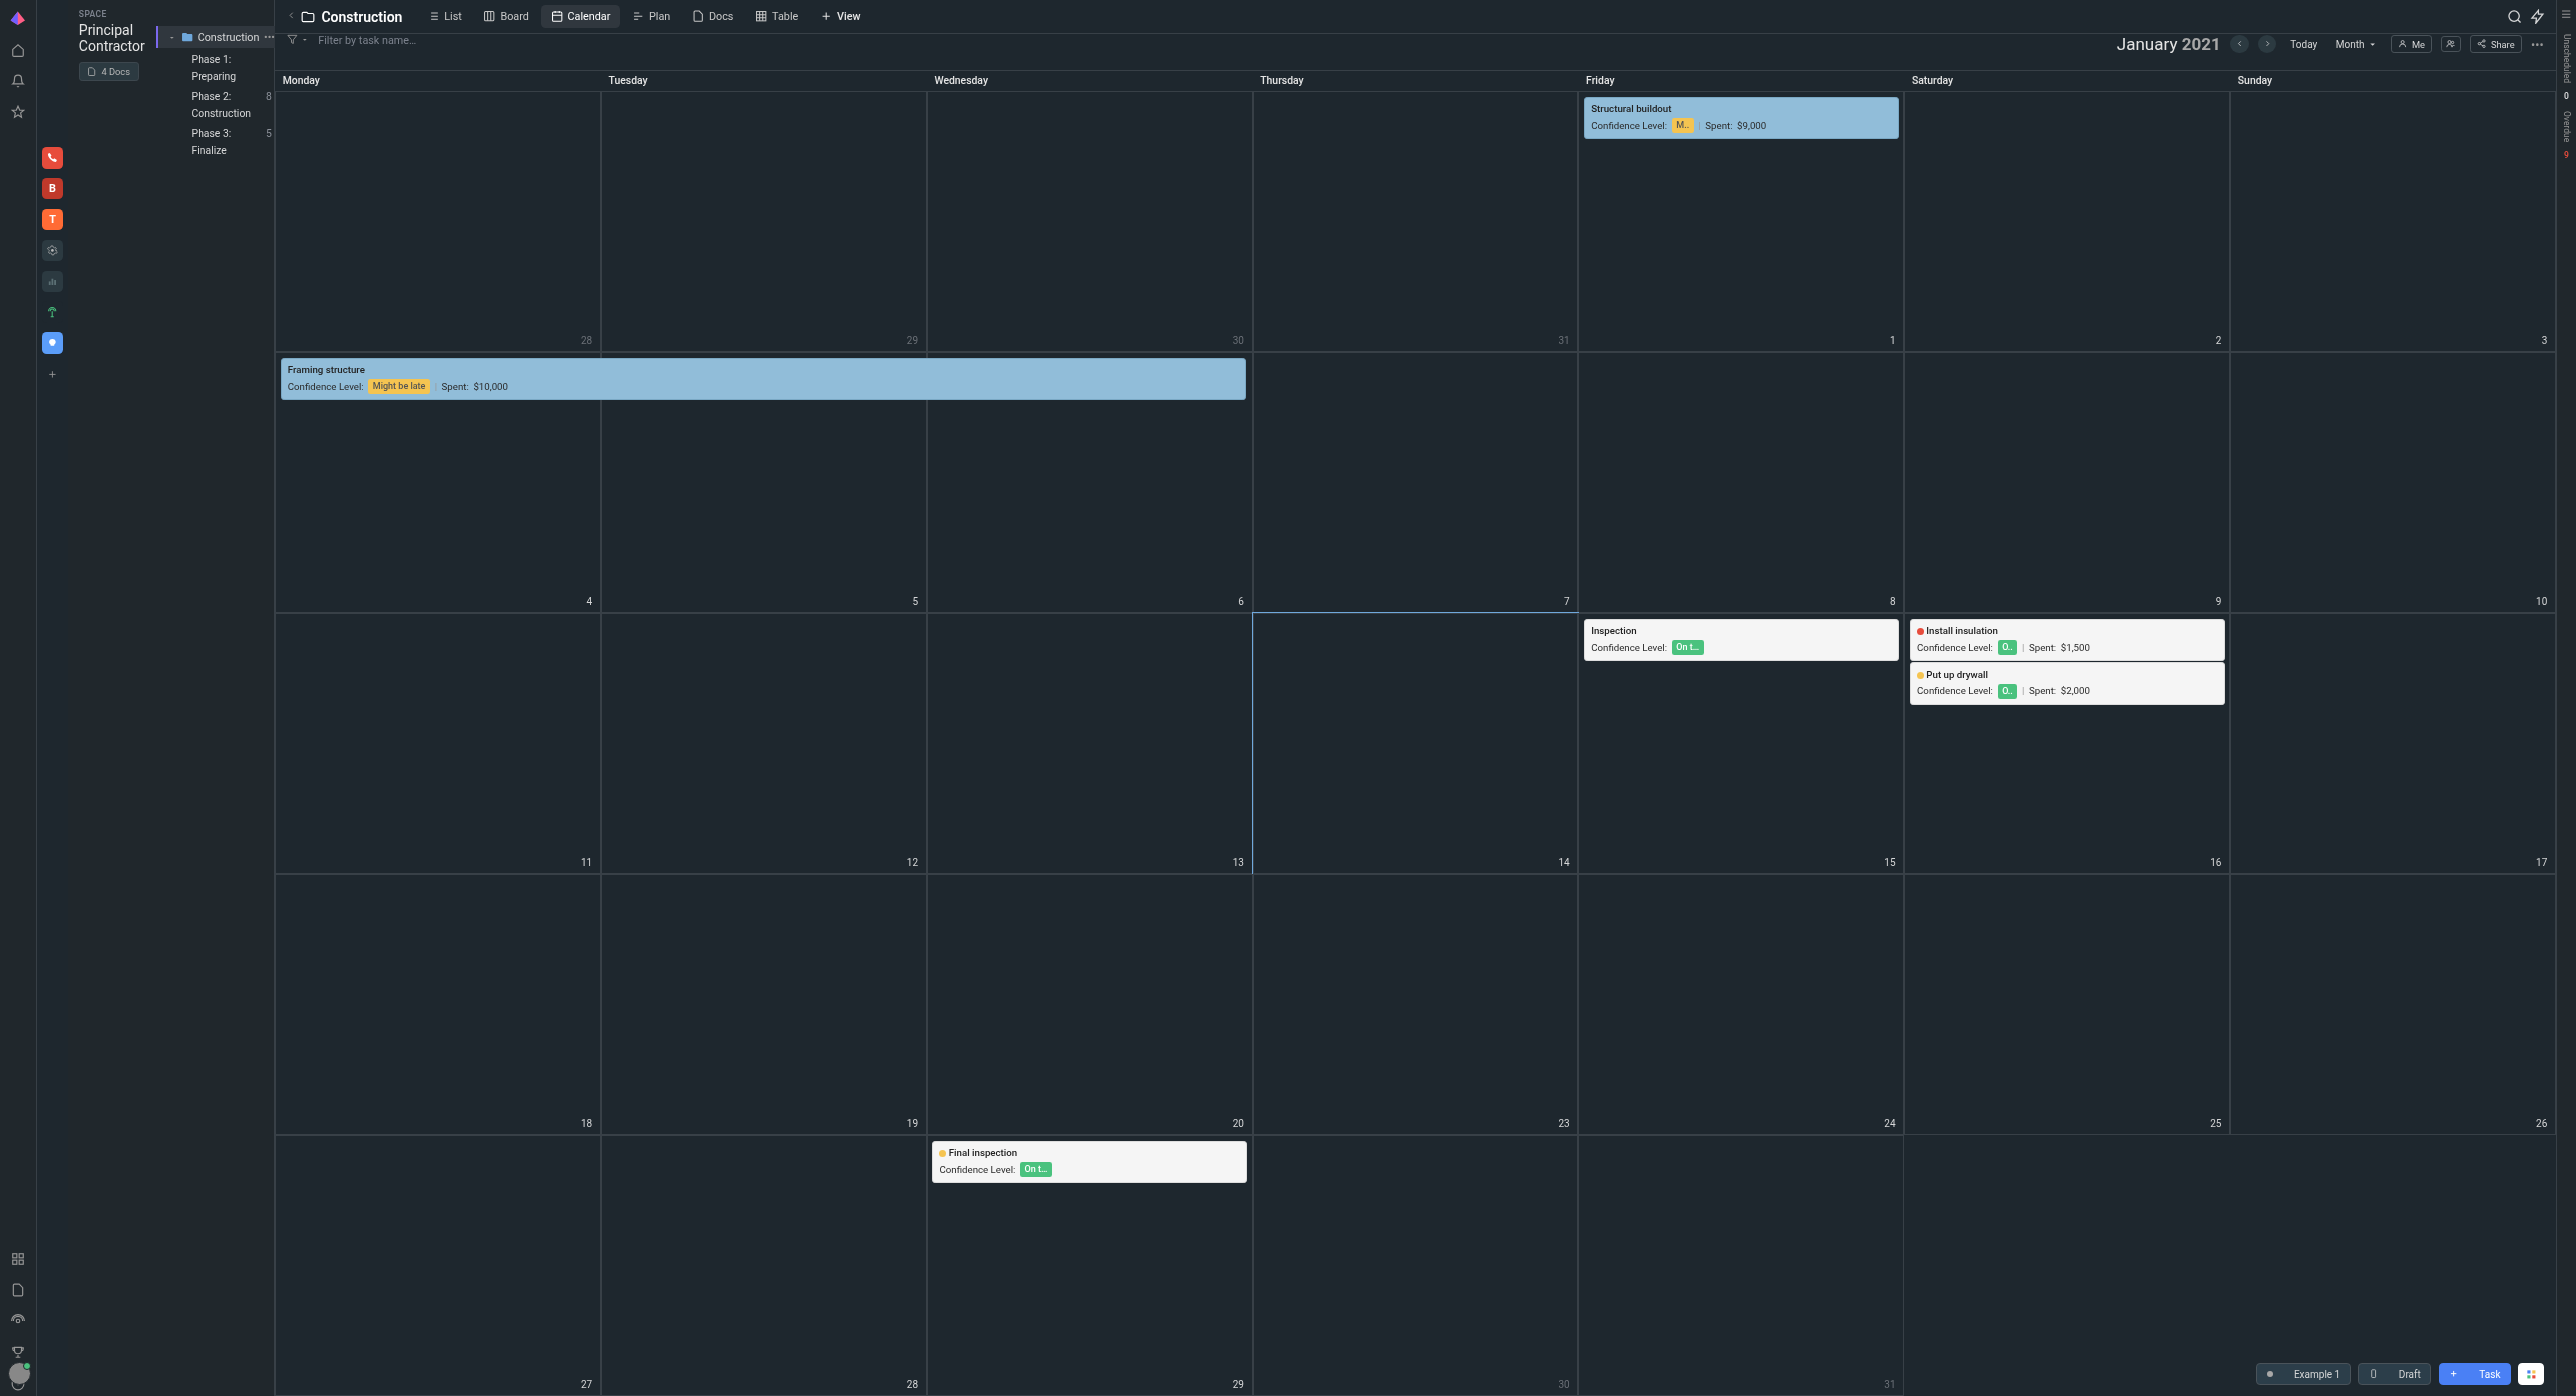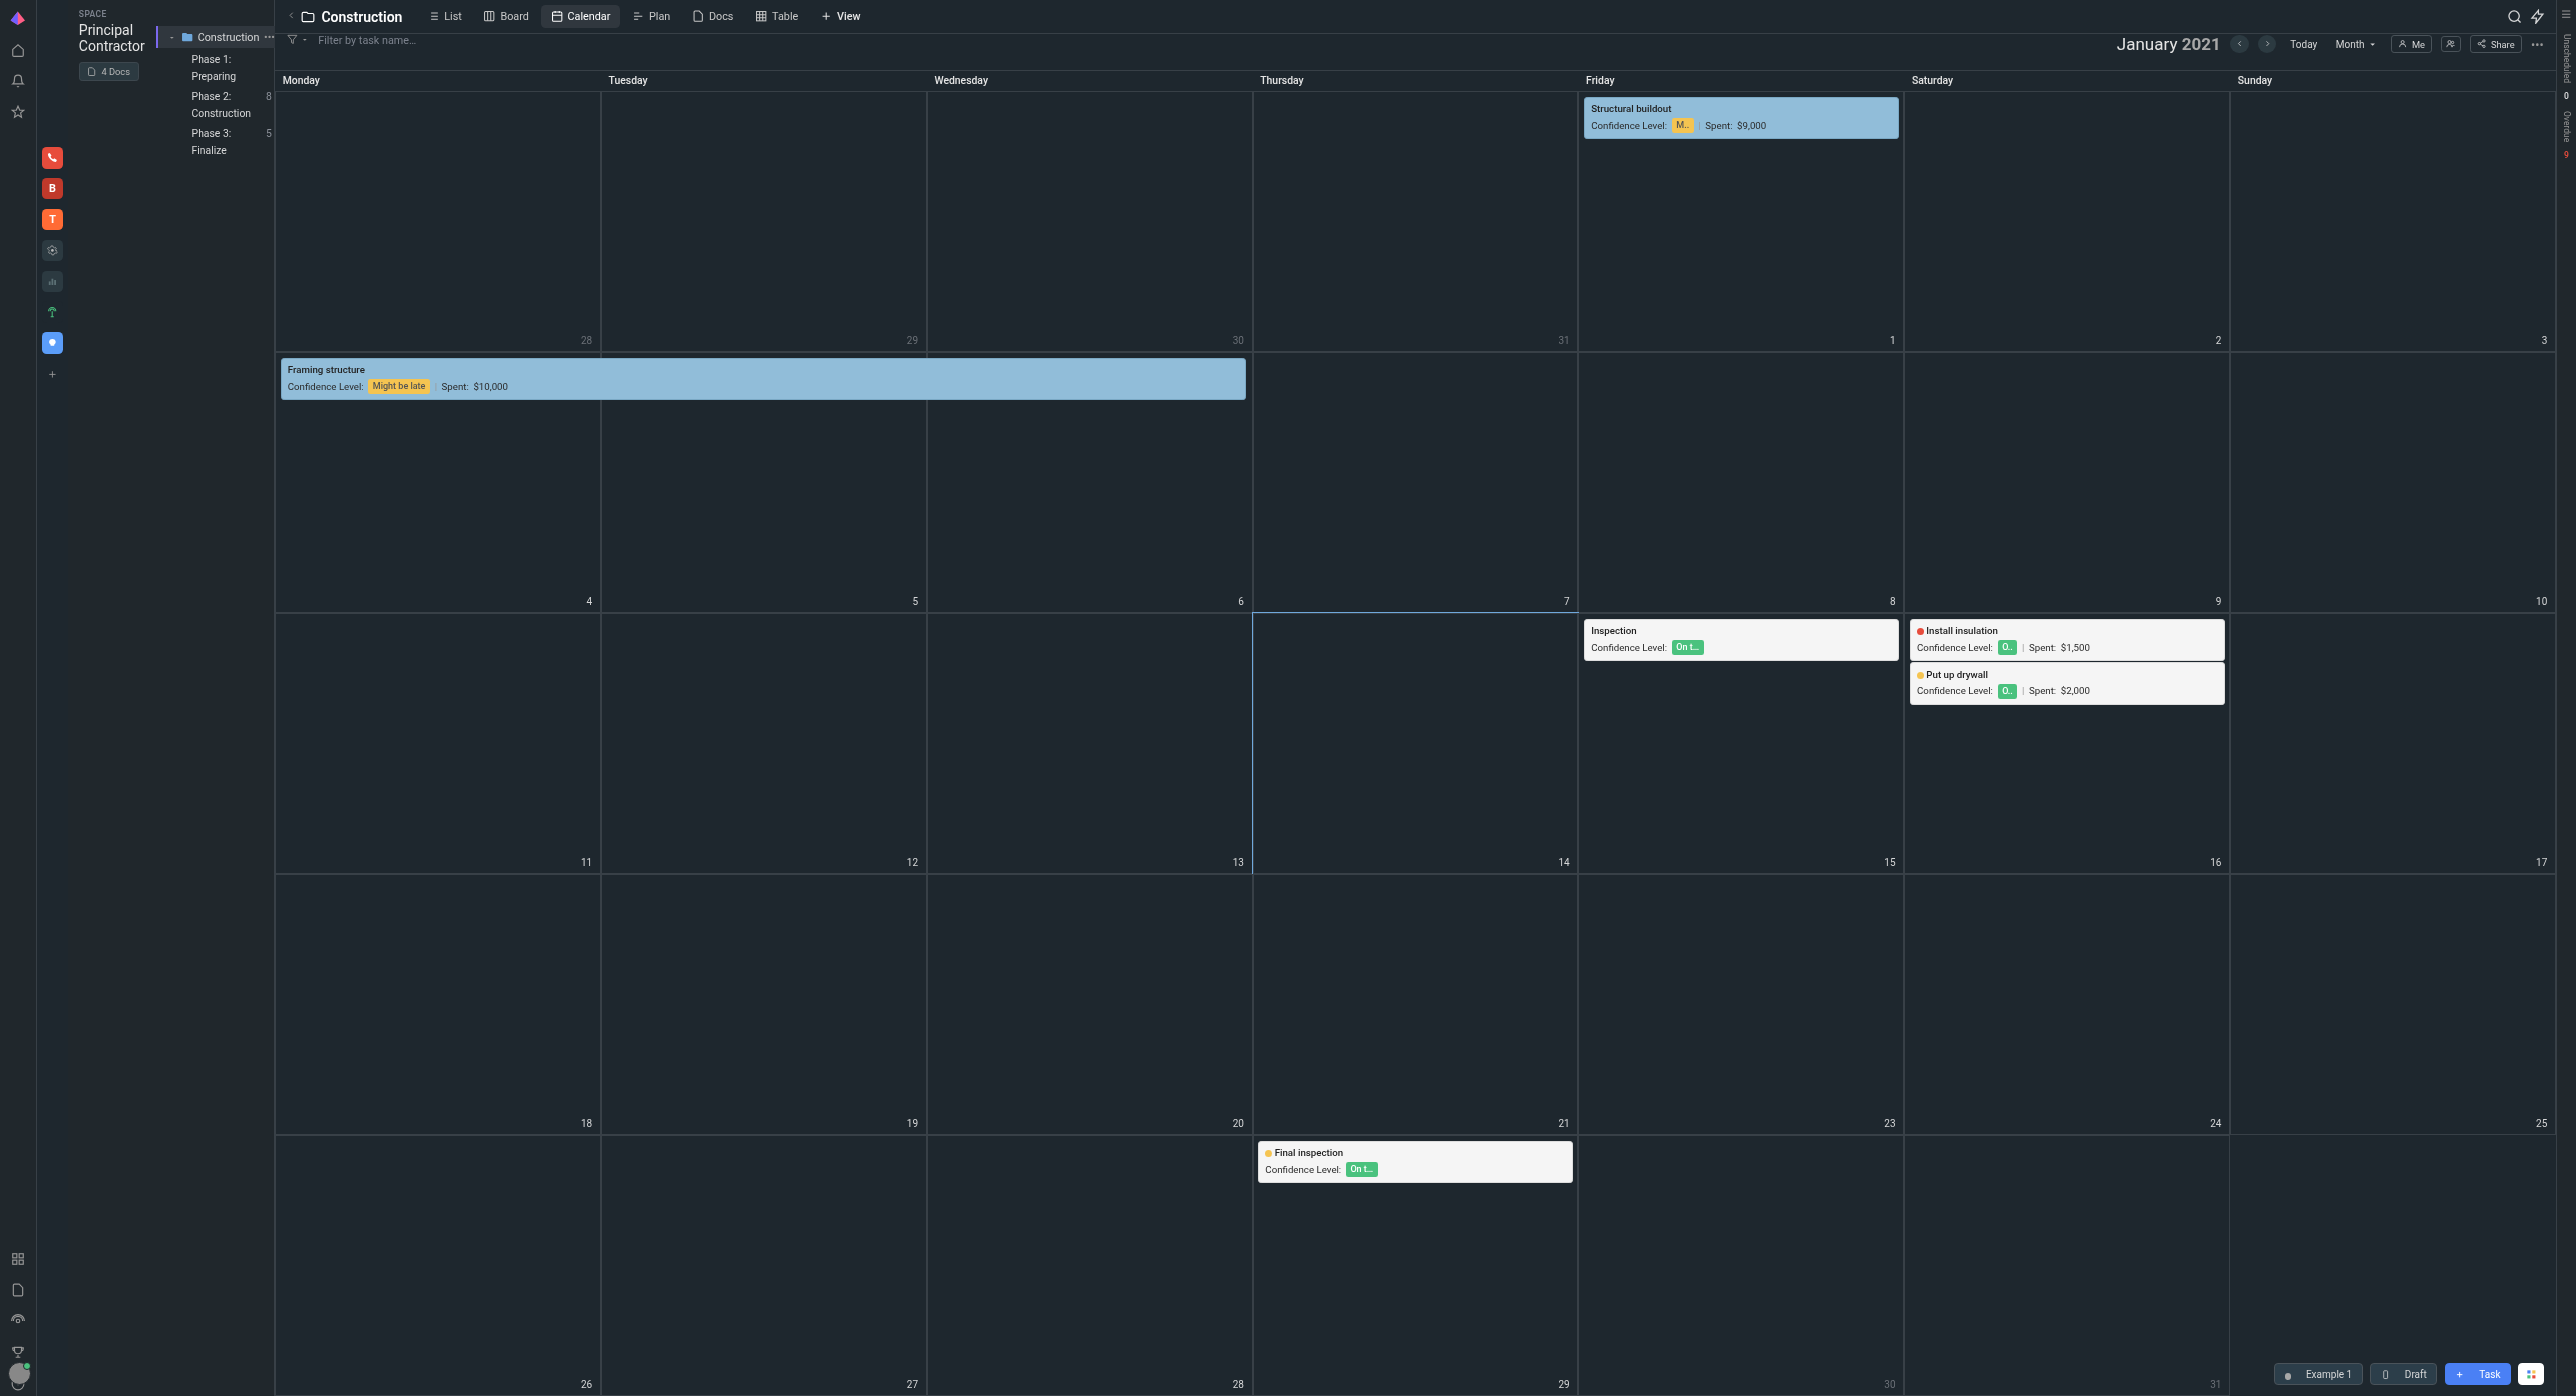--- a/index.html
+++ b/index.html
@@ -74,21 +74,21 @@
 .badge.green{background:#4ac27e;color:#fff}
 .badge.yellow{background:#f5c451;color:#555}
 .sep{color:#999}
 .event.span{position:absolute;left:3.1px;top:3.1px;right:auto;width:calc(300% - 6.2px);z-index:2}
 .rightrail{width:20px;background:#20272c;border-left:0.8px solid #384047;display:flex;flex-direction:column;align-items:center;padding-top:7.7px;gap:6.2px}
 .rr-ic{color:#979797;cursor:pointer}
 .rr-label{writing-mode:vertical-rl;font-size:8.5px;color:#979797;margin-top:4.6px}
 .rr-num{font-size:8.5px;color:#d5d6d7;font-weight:600;margin-top:1.5px}
 .rr-num.red{color:#e74c3c}
 .footer{position:absolute;bottom:10.8px;right:12.4px;display:flex;gap:7.7px}
-.foot-pill{display:flex;align-items:flex-end;gap:15px;background:#2c3e4a;border:0.8px solid #4a535a;padding:4.6px 9.3px;border-radius:3.9px;font-size:10px;color:#d5d6d7;cursor:pointer}
+.foot-pill{display:flex;align-items:center;gap:21px;background:#2c3e4a;border:0.8px solid #4a535a;padding:4.6px 9.3px;border-radius:3.9px;font-size:10px;color:#d5d6d7;cursor:pointer}
 .foot-pill.primary{background:#4a80f5;border-color:#4a80f5;color:#fff}
 .foot-pill.apps{padding:4.6px 6.2px}
 .avatar{position:absolute;bottom:10.8px;left:7.7px;width:23px;height:23px;border-radius:50%;background:#888;border:1.5px solid #20272c}
 .avatar::after{content:"";position:absolute;top:-1.5px;right:-1.5px;width:6.2px;height:6.2px;border-radius:50%;background:#4ac27e;border:1.2px solid #20272c}
 .left-col{position:relative;display:flex}
 </style>
 </head>
 <body>
 
 <div class="app">
@@ -469,23 +469,20 @@
           <div class="cell">
             <div class="daynum">18</div>
           </div>
           <div class="cell">
             <div class="daynum">19</div>
           </div>
           <div class="cell">
             <div class="daynum">20</div>
           </div>
           <div class="cell">
-            <div class="daynum">21</div>
-          </div>
-          <div class="cell">
             <div class="daynum">23</div>
           </div>
           <div class="cell">
             <div class="daynum">24</div>
           </div>
           <div class="cell">
             <div class="daynum">25</div>
           </div>
           <div class="cell">
             <div class="daynum">26</div>

